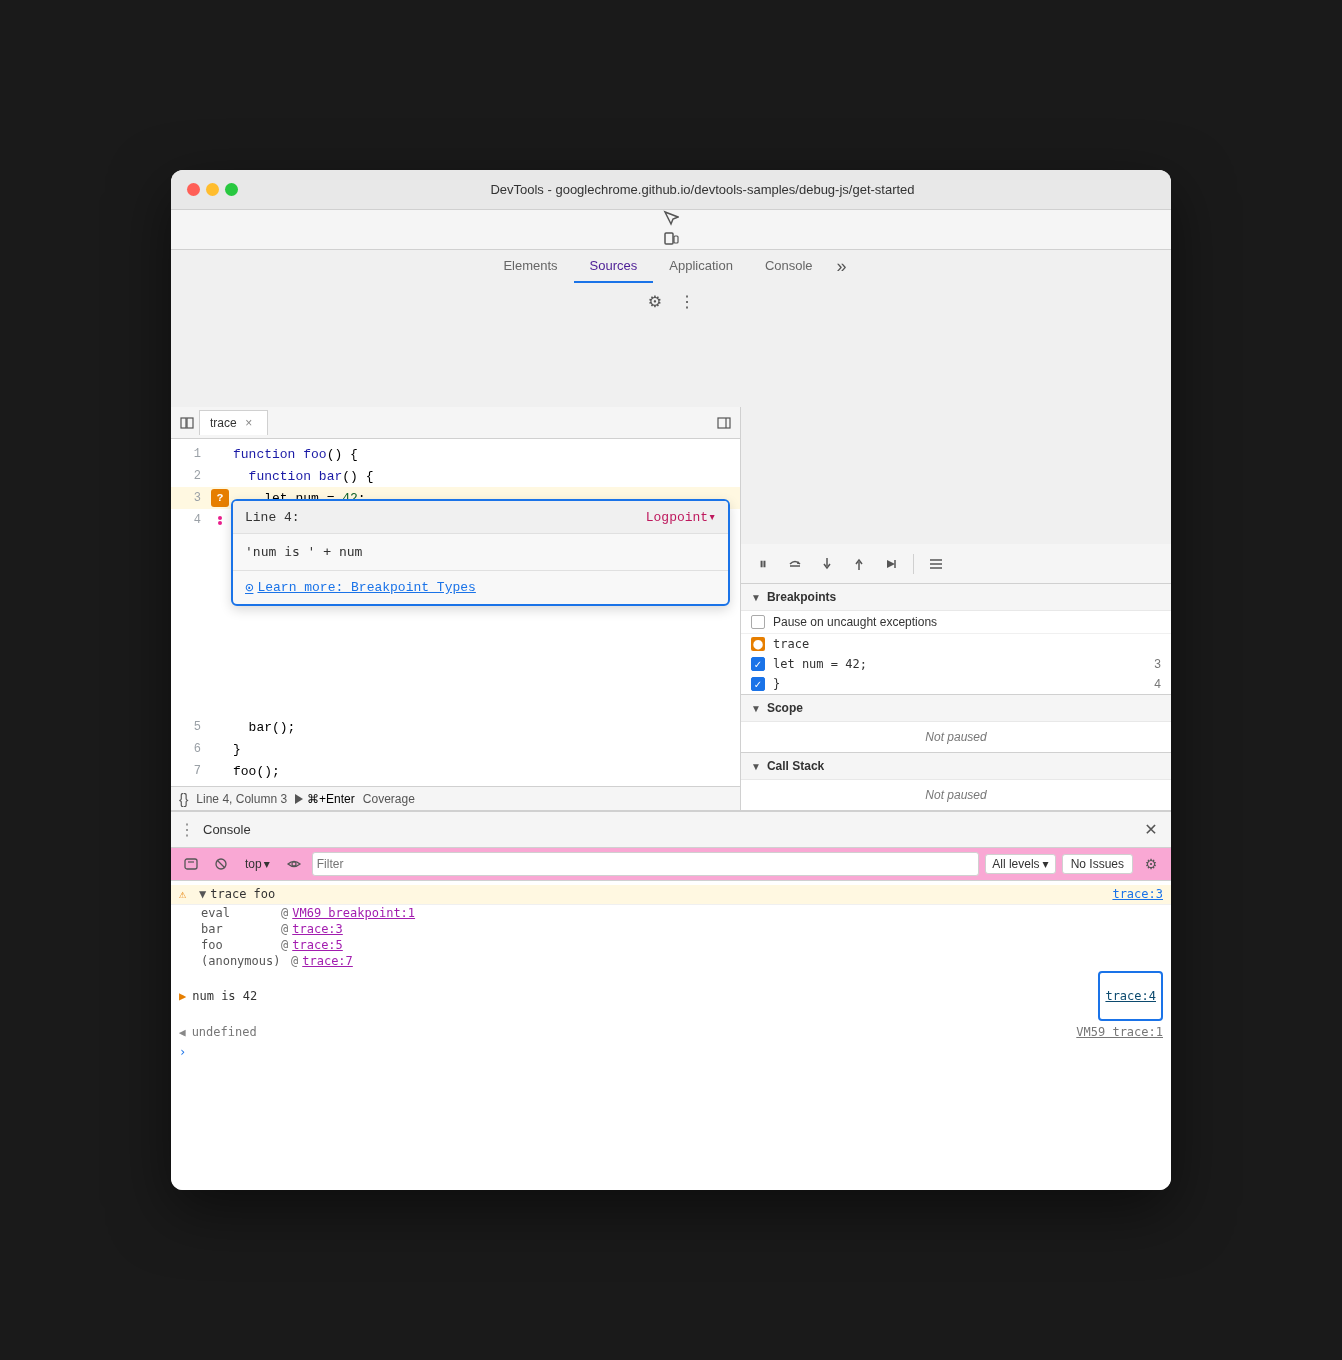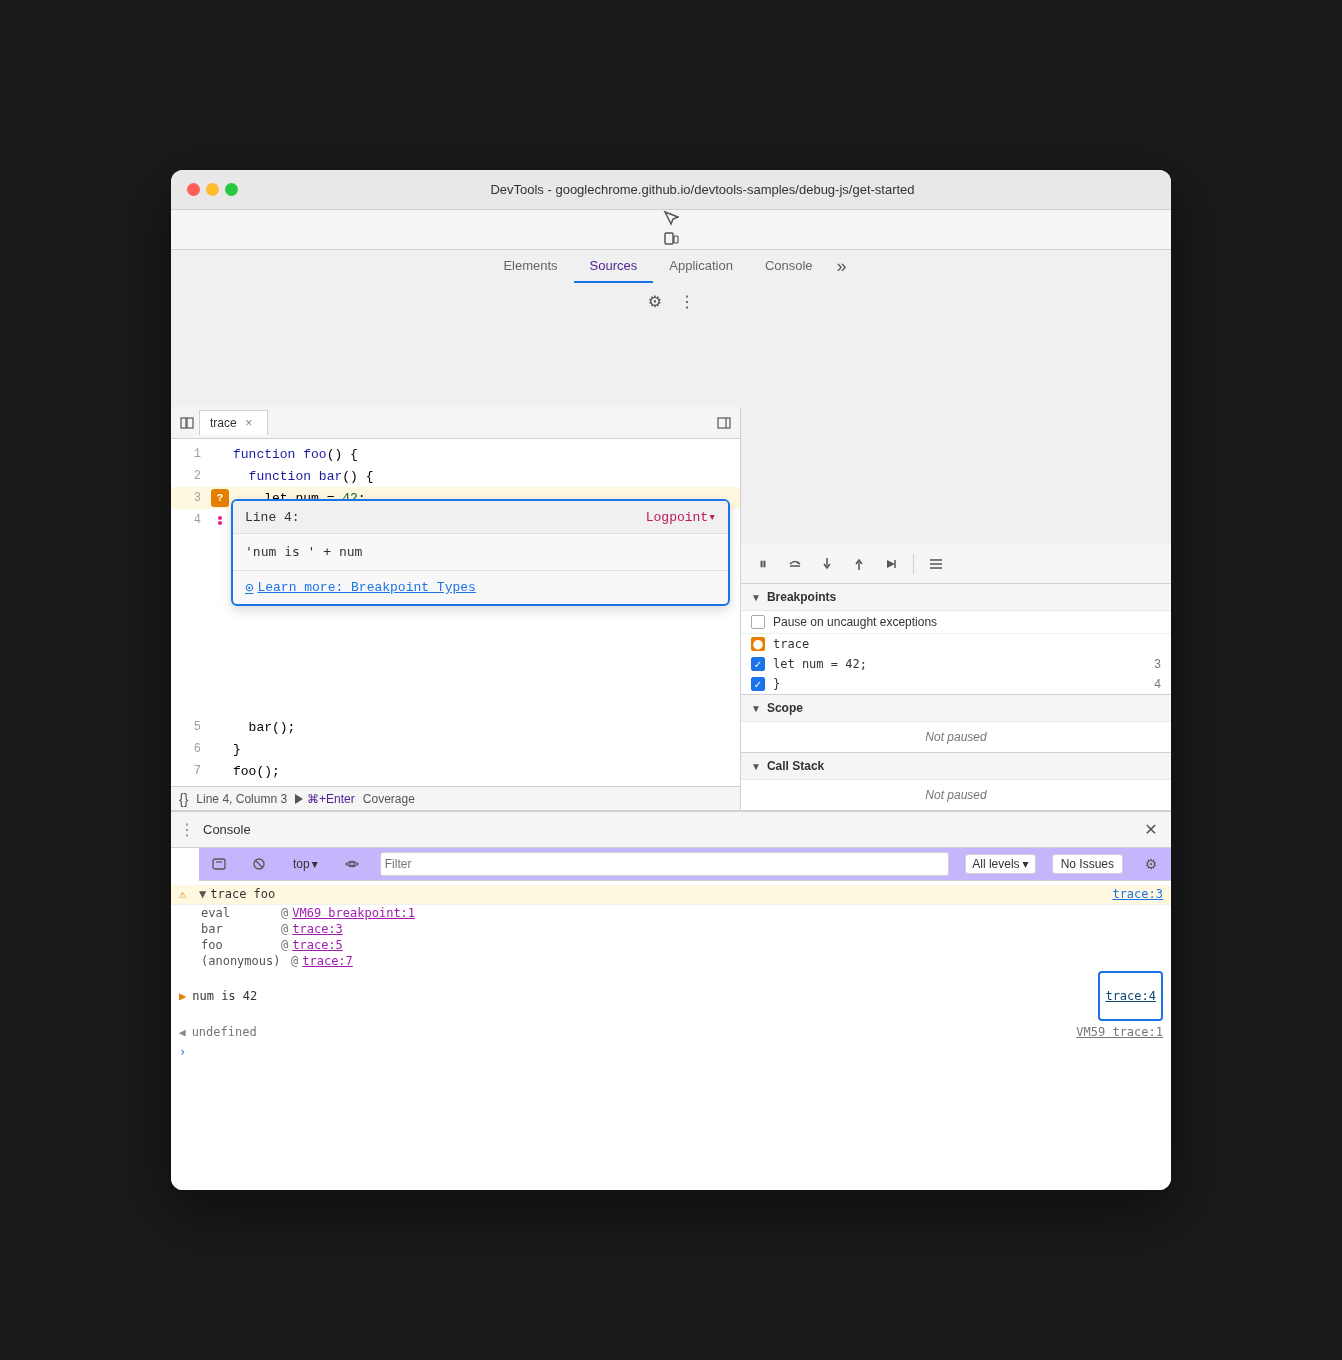--- a/index.html
+++ b/index.html
@@ -316,21 +316,21 @@
     .status-bar-icon {
       font-size: 14px;
       color: #555;
       cursor: pointer;
     }
     .status-bar-text { color: #555; }
     .status-run-btn {
       display: flex;
       align-items: center;
       gap: 4px;
-      color: #4c1d95;
+      color: #000000;
       cursor: pointer;
       font-size: 12px;
     }
     .run-triangle {
       width: 0;
       height: 0;
       border-top: 5px solid transparent;
       border-bottom: 5px solid transparent;
       border-left: 8px solid #555;
     }
@@ -514,24 +514,23 @@
       align-items: center;
       justify-content: center;
       border-radius: 3px;
     }
 
     
     .console-toolbar {
       display: flex;
       align-items: center;
       padding: 4px 8px;
-      gap: 16px;
+      gap: 6px;
       border-bottom: 1px solid #d0d0d0;
-      background: #c4b5fd;
-      margin-left: 28px;
+      background: #f9a8d4;
     }
     .console-toolbar-btn {
       width: 24px;
       height: 24px;
       display: flex;
       align-items: center;
       justify-content: center;
       background: none;
       border: none;
       cursor: pointer;

